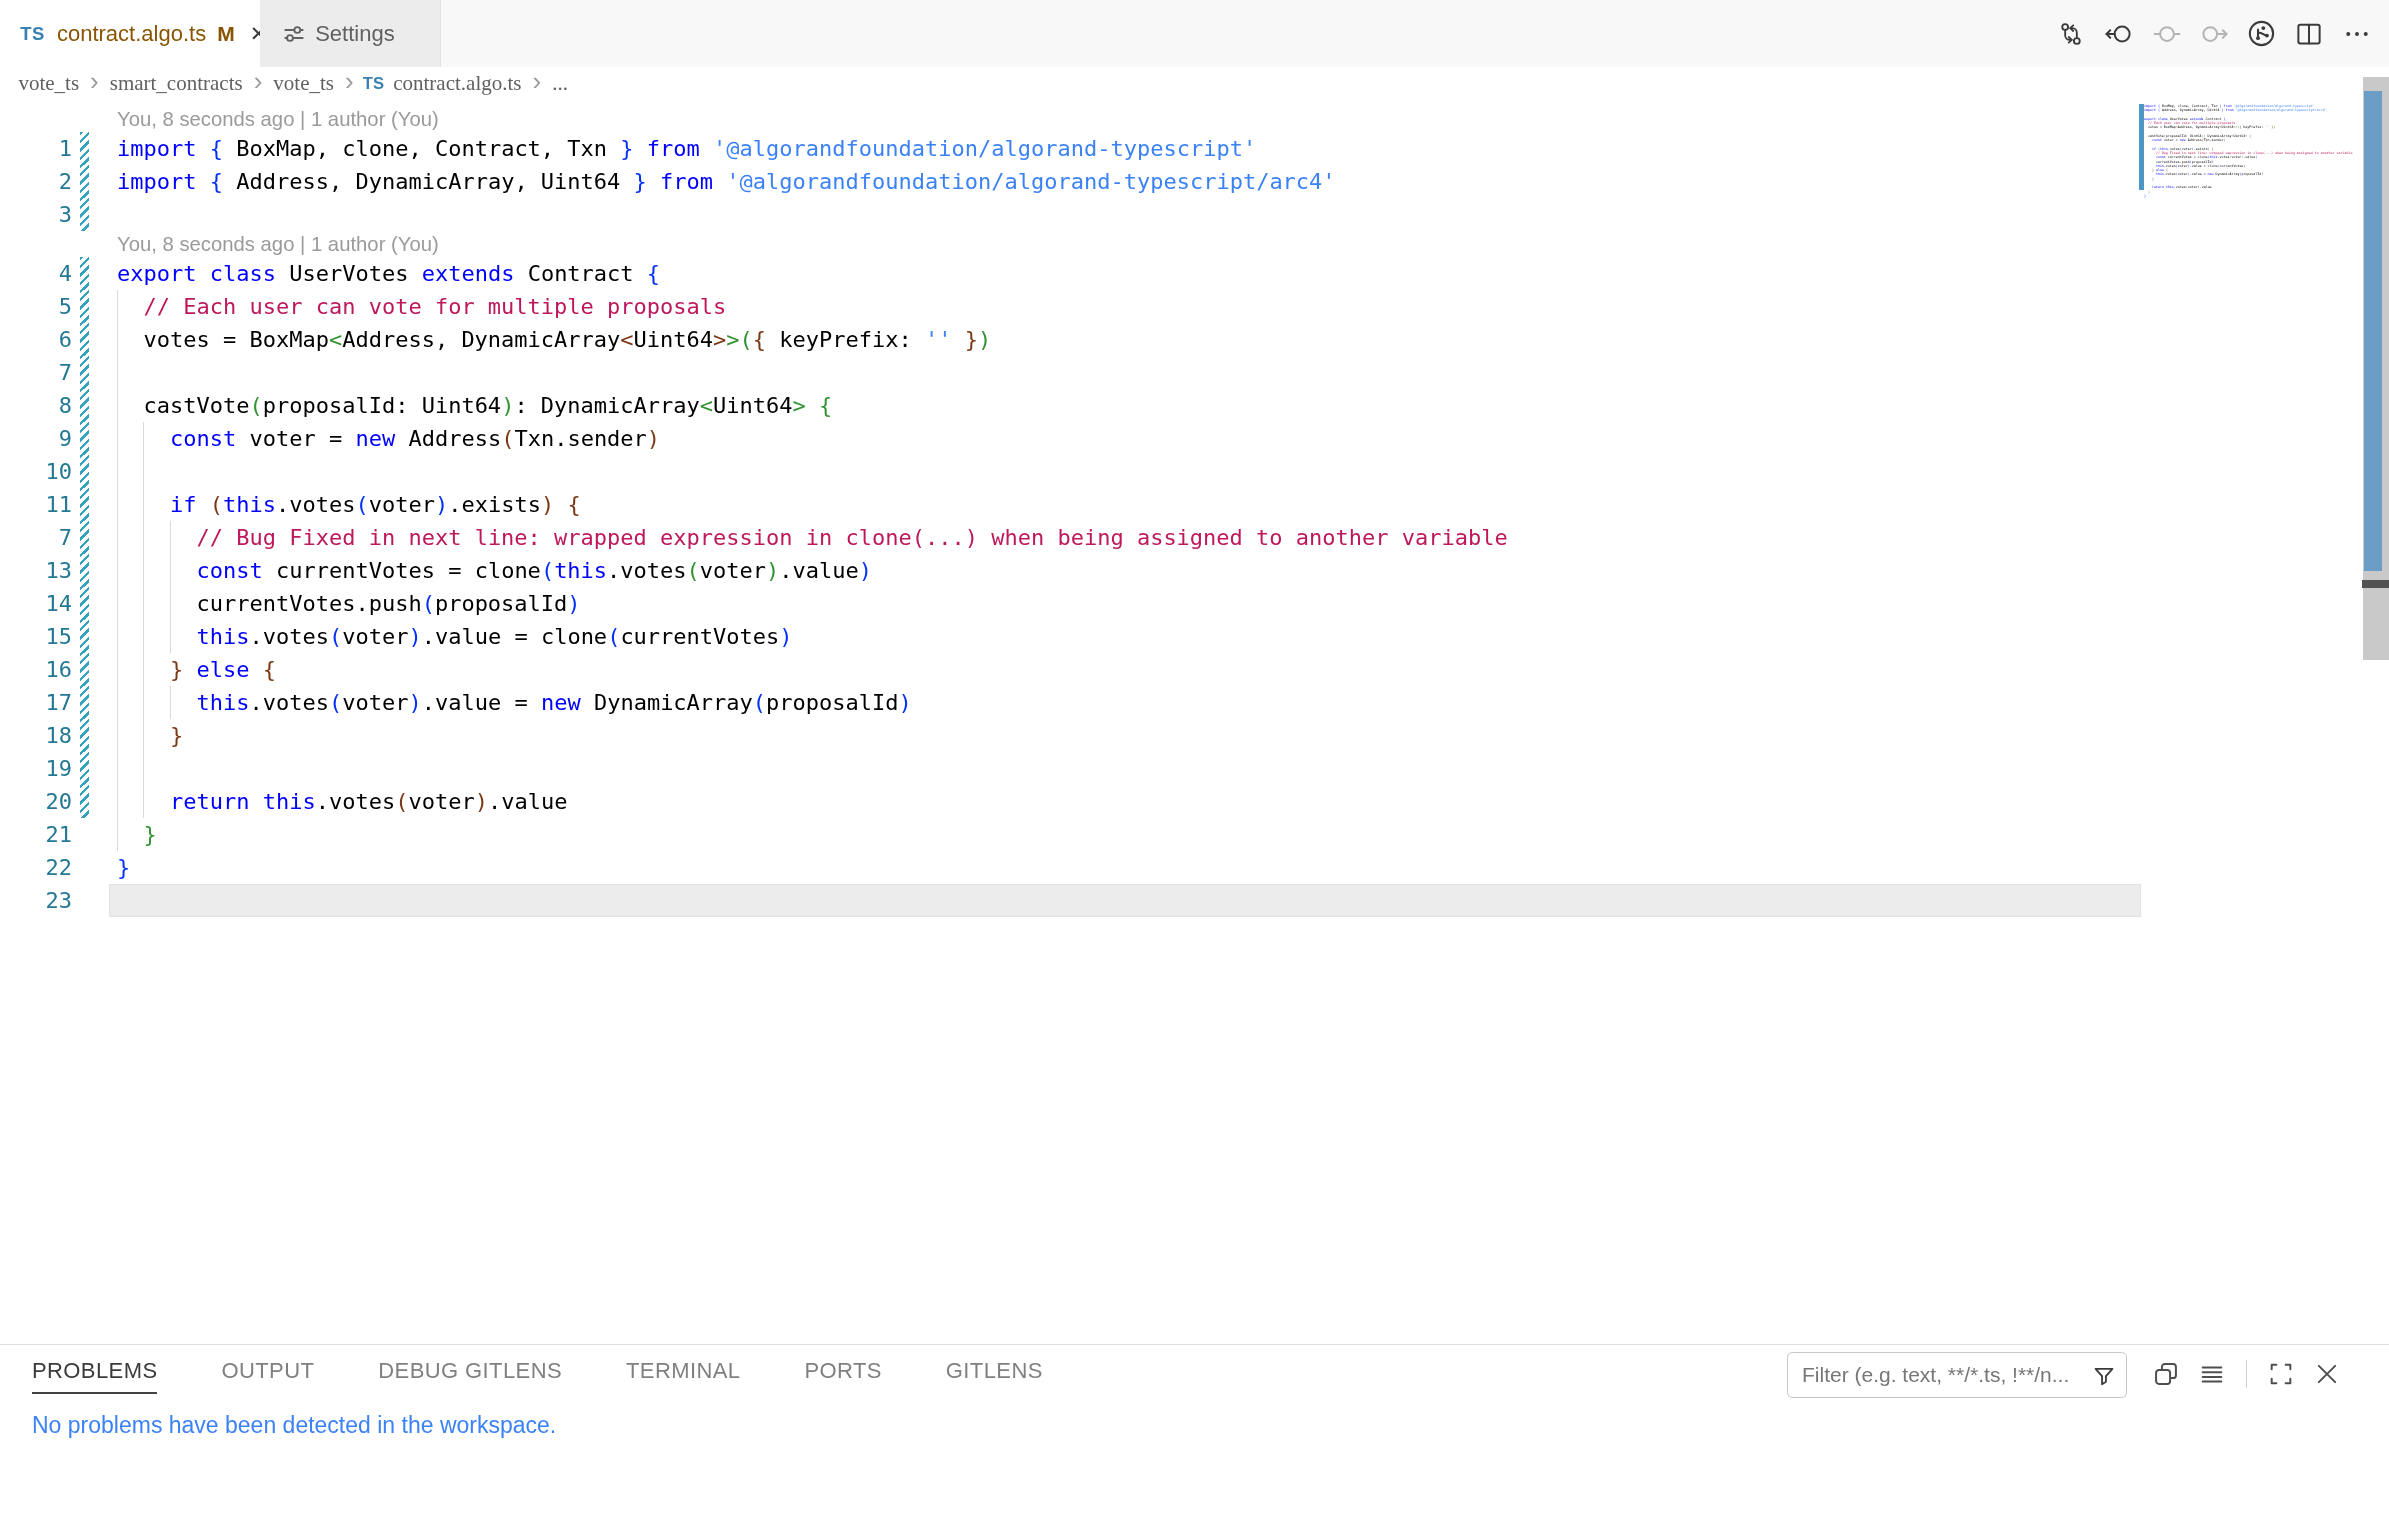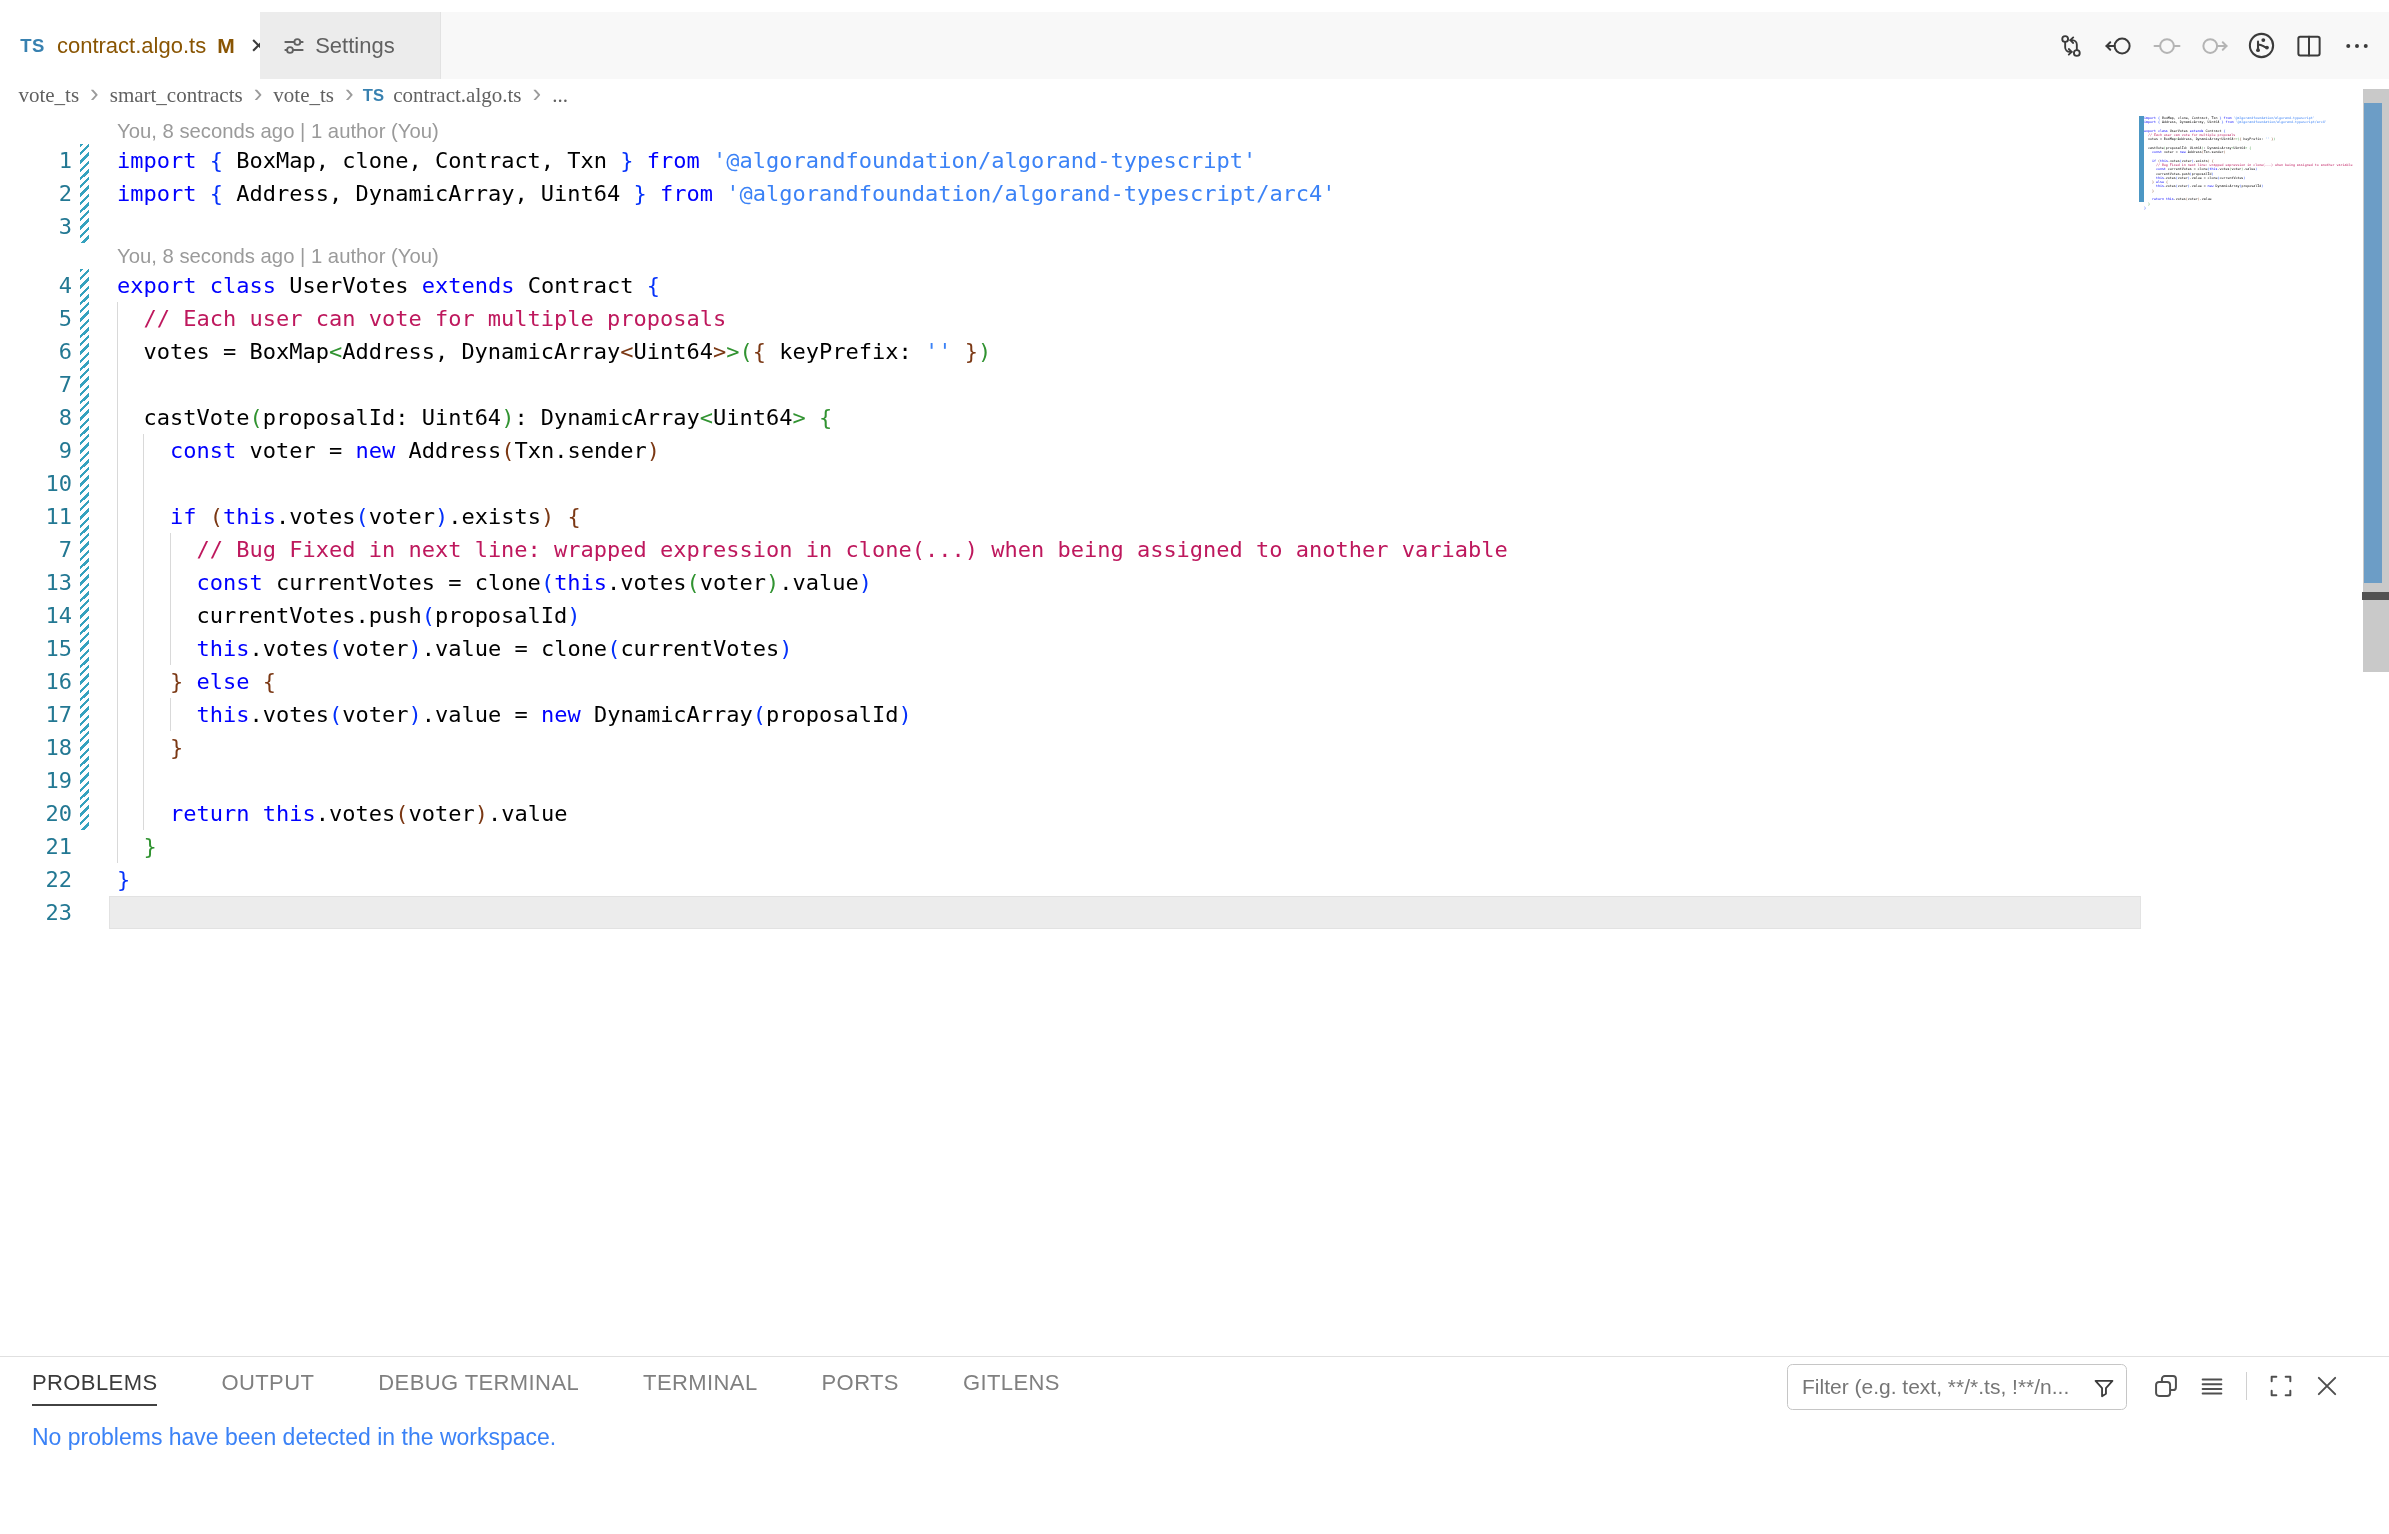--- a/index.html
+++ b/index.html
@@ -1,17 +1,17 @@
 <!DOCTYPE html>
 <html style="font-size:15px"><head>
 <meta charset="utf-8">
 <style>
   html,body{margin:0;padding:0;background:#fff;}
   #app{position:relative;width:2389px;height:1515px;background:#fff;overflow:hidden;
-       font-family:"Liberation Sans",sans-serif;margin-top:12px;-webkit-font-smoothing:antialiased;}
+       font-family:"Liberation Sans",sans-serif;-webkit-font-smoothing:antialiased;}
   
   #tabbar{position:absolute;left:0;top:0;width:2389px;height:67px;background:#F8F8F8;display:flex;}
   .tab{display:flex;align-items:center;height:67px;box-sizing:border-box;}
   .tab.active{width:260px;background:#fff;padding-left:20.3px;}
   .tab.inactive{width:181px;background:#ECECEC;padding-left:22px;color:#616161;border-right:0.9px solid #E2E2E2;}
   .ts-badge{font:bold 18.5px "Liberation Sans",sans-serif;color:#3881B0;letter-spacing:0.5px;}
   .tab-label{font-size:22px;margin-left:12px;}
   .tab.active .tab-label{color:#895503;}
   .mod-badge{font-size:21px;font-weight:bold;color:#895503;margin-left:11px;}
   .tab-close{font-size:21px;color:#3B3B3B;margin-left:15px;cursor:pointer;}
@@ -352,21 +352,21 @@
   </div>
 
   <div id="sb-thumb"></div>
   <div id="sb-added"></div>
   <div id="sb-cursor"></div>
 
   <div id="panel">
     <div id="ptabs">
         <div class="ptab active">PROBLEMS</div>
         <div class="ptab">OUTPUT</div>
-        <div class="ptab">DEBUG TERMINAL</div>
+        <div class="ptab">DEBUG GITLENS</div>
         <div class="ptab">TERMINAL</div>
         <div class="ptab">PORTS</div>
         <div class="ptab">GITLENS</div>
       </div>
     <div id="pmsg">No problems have been detected in the workspace.</div>
     <div id="filterbox">
       <input type="text" placeholder="Filter (e.g. text, **/*.ts, !**/n..." style="">
       <span id="funnel">
         <svg width="26" height="26" viewBox="0 0 20 20" style="stroke:#3B3B3B;fill:none;stroke-width:1.4;stroke-linejoin:round;">
           <path d="M3.5 4.5h13l-5 5.6v4.4l-3 1.9v-6.3z"></path>

